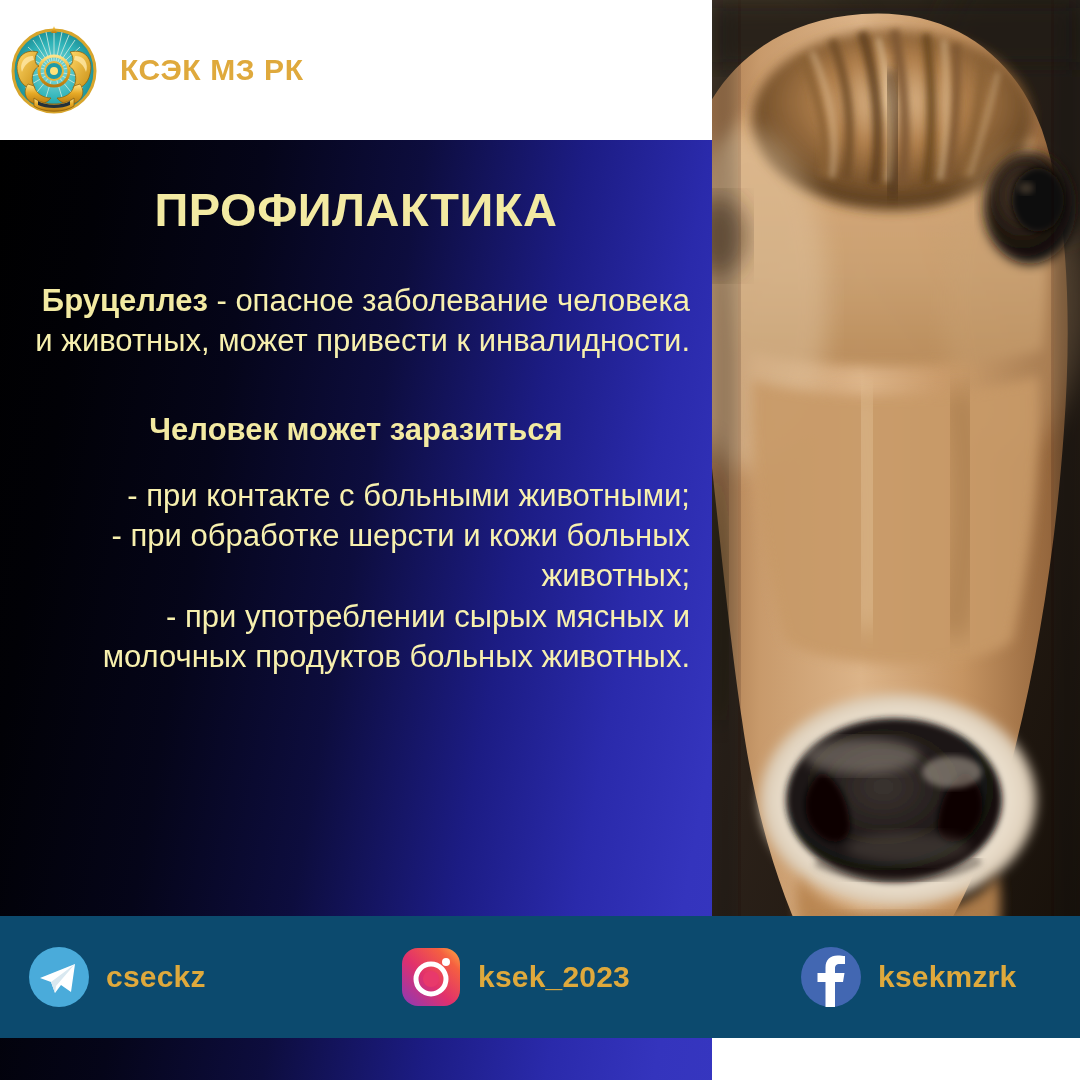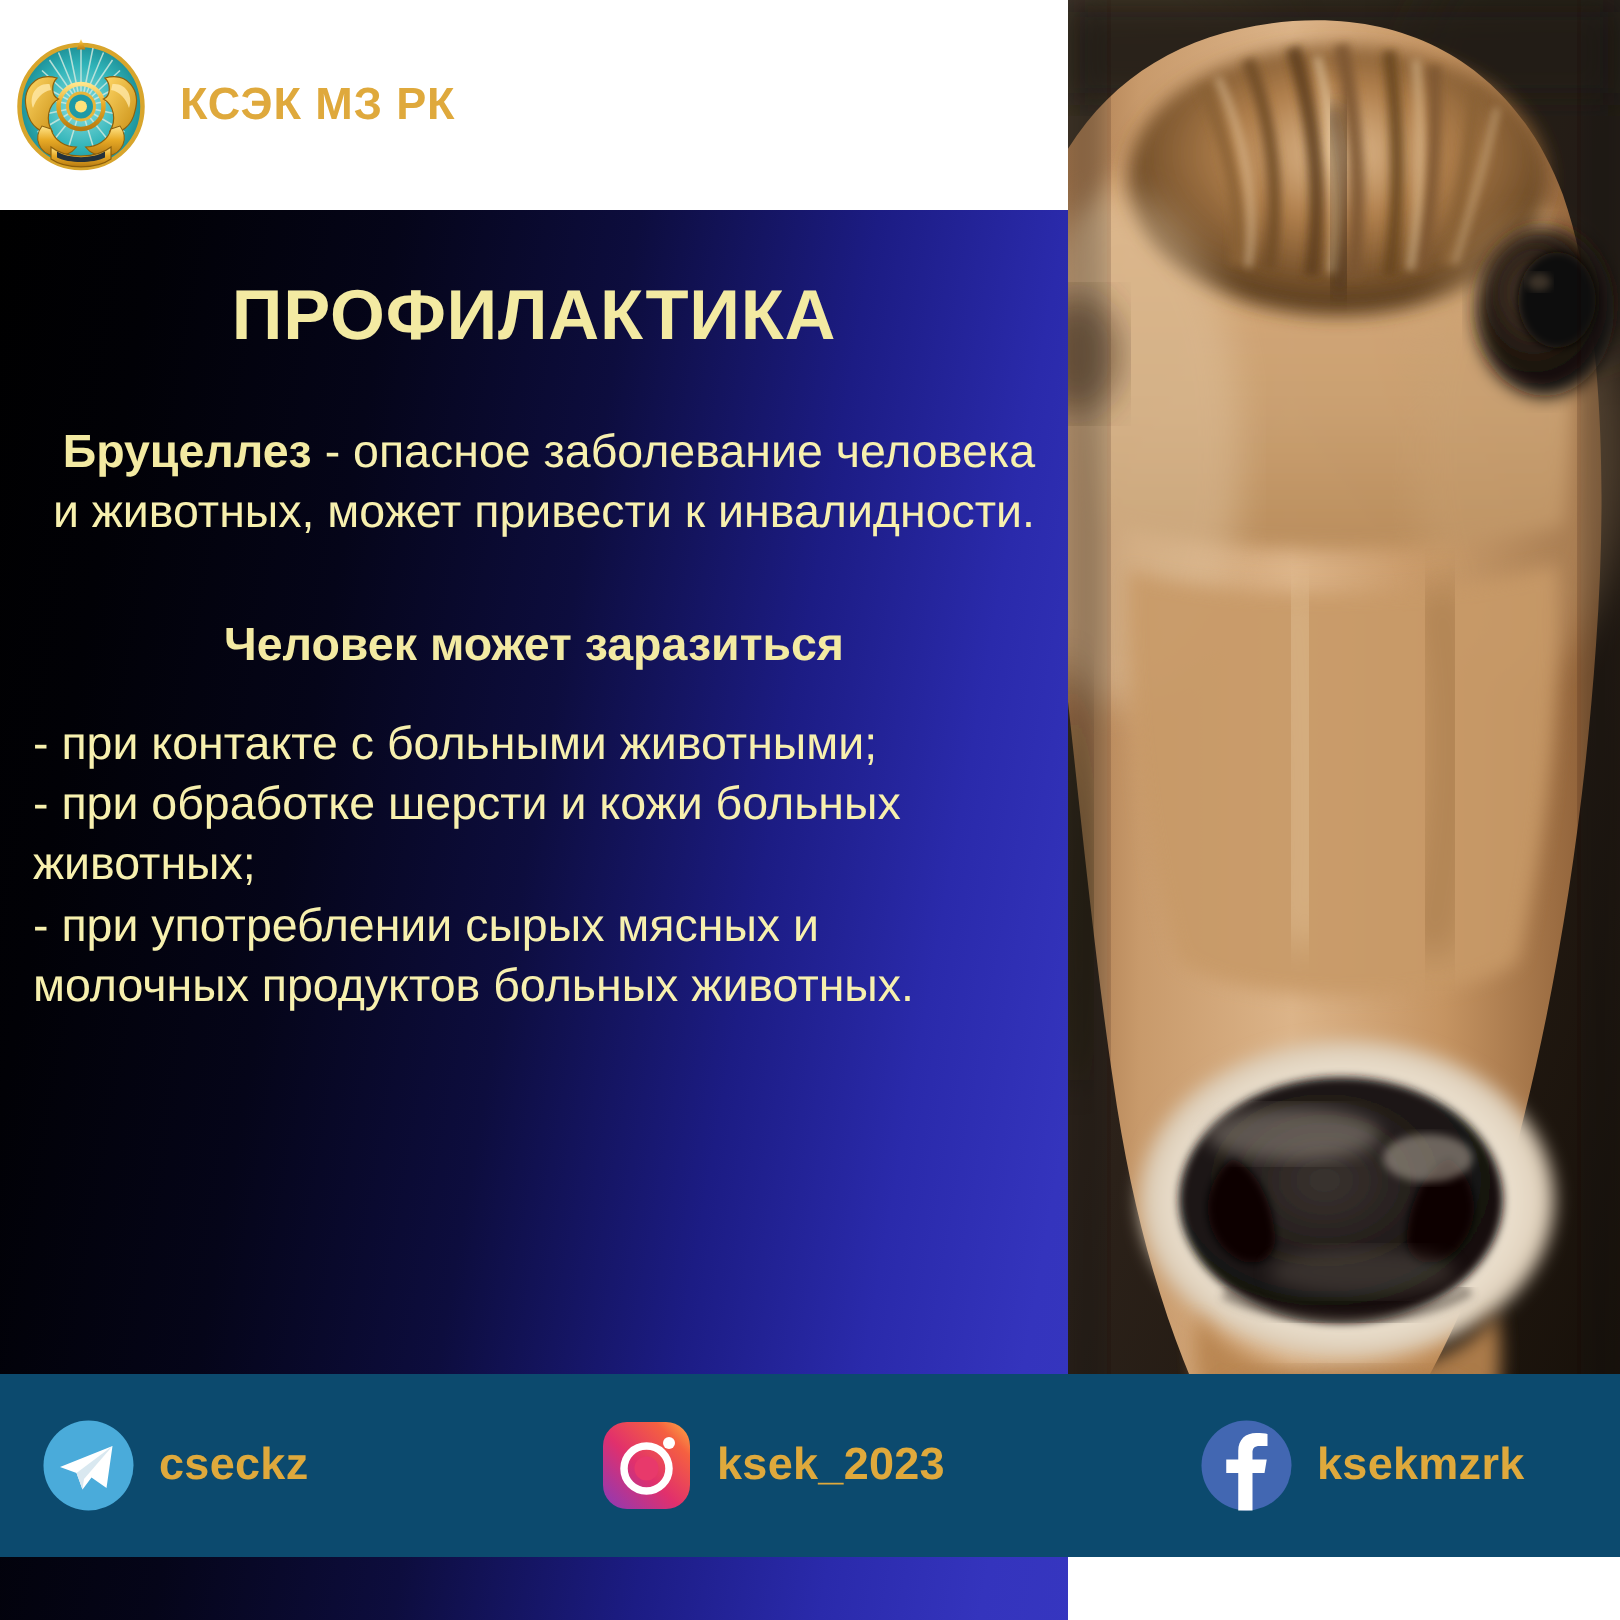--- a/index.html
+++ b/index.html
@@ -103,21 +103,21 @@
     color: #f3eaa2;
   }
   #routes-heading .h-line { display: block; }
 
   #routes-list {
     list-style: none;
     margin: 6px 0 0 0;
     padding: 0;
     font-size: 31px;
     line-height: 1.30;
-    text-align: left;
+    text-align: right;
     color: #f7f0ae;
   }
   #routes-list li { margin: 0; }
 
   
   #photo {
     position: absolute;
     left: 712px;
     top: 0;
     width: 368px;

